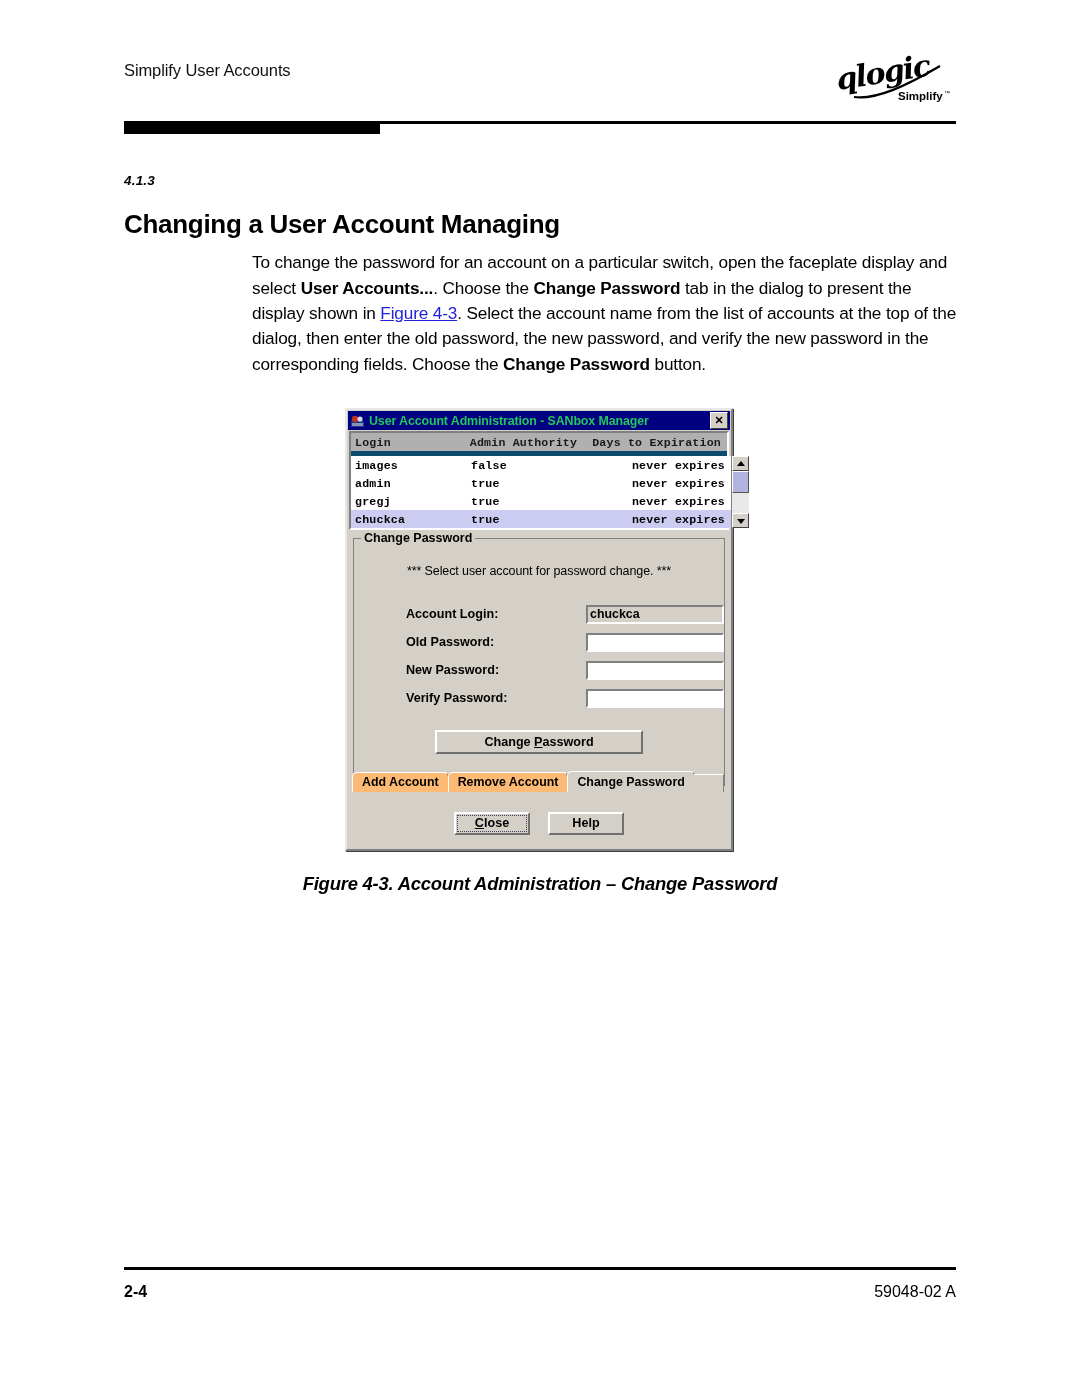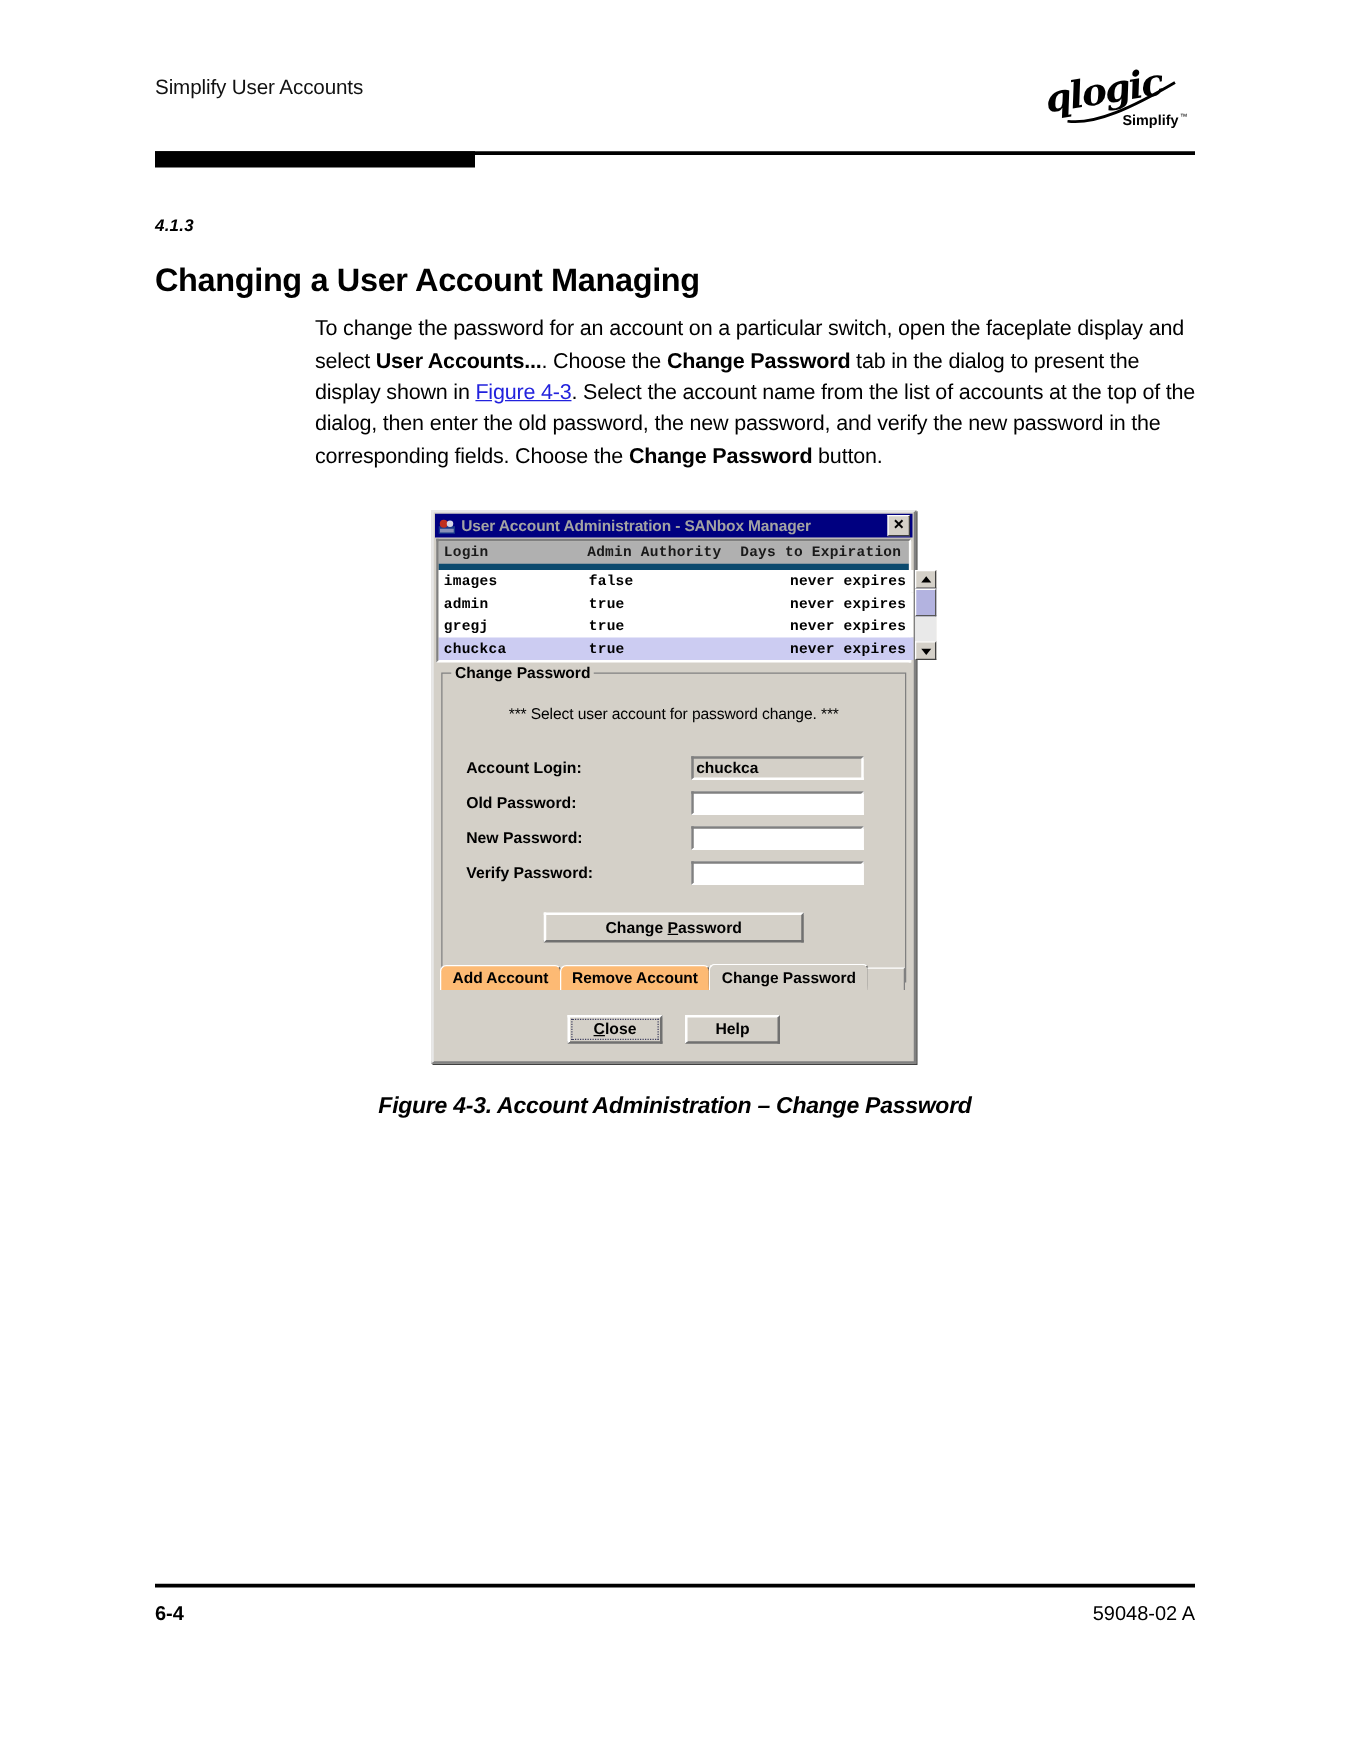--- a/index.html
+++ b/index.html
@@ -115,21 +115,21 @@
     display: flex;
     align-items: center;
     padding: 0 2px;
   }
   .tb-icon {
     width: 15px; height: 14px;
     margin-right: 4px;
     flex: 0 0 auto;
   }
   .tb-title {
-    color: #a3a3a3;
+    color: #22c55e;
     font-size: 12.4px;
     font-weight: bold;
     letter-spacing: -0.1px;
     flex: 1 1 auto;
     white-space: nowrap;
     overflow: hidden;
   }
   .tb-close {
     width: 16px; height: 15px;
     background: #d4d0c8;
@@ -259,20 +259,21 @@
     font-weight: normal;
     margin-top: 25px;
     letter-spacing: -0.1px;
   }
   .fields { margin-top: 22px; }
   .field-row {
     display: flex;
     align-items: center;
     height: 28px;
     padding-left: 19px;
+    justify-content: flex-end;
   }
   .field-label {
     width: 180px;
     font-size: 12.6px;
     font-weight: bold;
     flex: 0 0 auto;
   }
   .field-input {
     width: 138px;
     height: 19px;
@@ -532,14 +533,14 @@
   <div class="bottom-btns">
     <div class="btn btn-small focus"><span class="mn">C</span><span>lose</span></div>
     <div class="btn btn-small">Help</div>
   </div>
 
 </div>
 
 <div class="fig-caption"><span>Figure 4-3.</span><span> Account Administration – Change Password</span></div>
 
 <div class="footer-rule"></div>
-<div class="footer-left">6-4</div>
+<div class="footer-left">2-4</div>
 <div class="footer-right">59048-02 A</div>
 
 </body></html>

